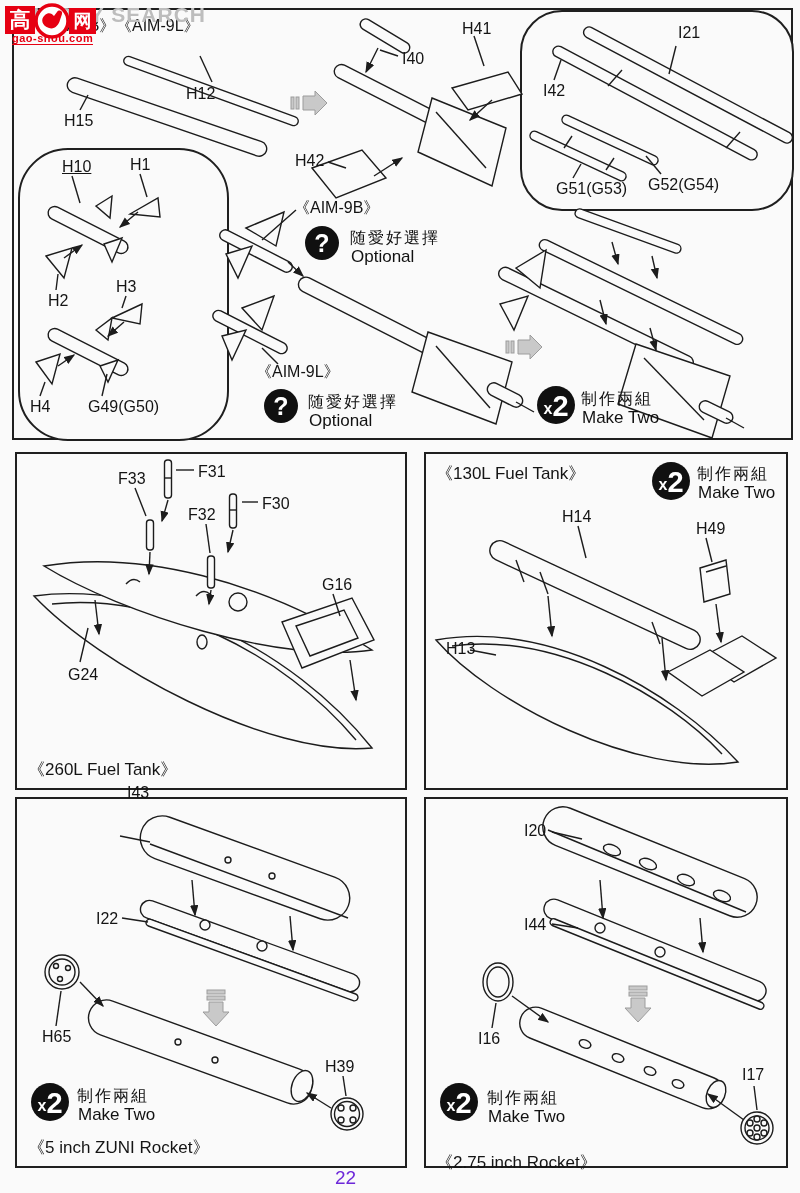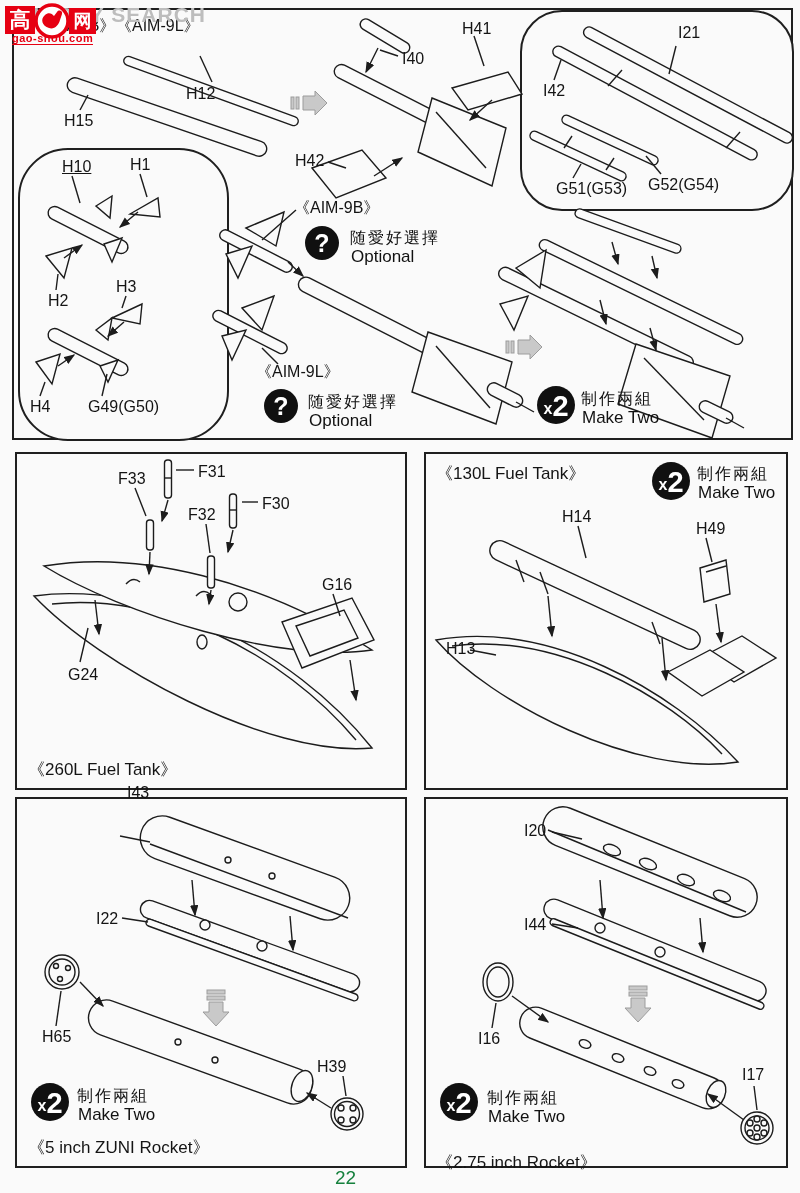--- a/index.html
+++ b/index.html
@@ -18,21 +18,21 @@
            color:#fff;display:flex;align-items:flex-end;justify-content:center;line-height:1;}
   .x2badge .xx{font-size:16px;font-weight:bold;padding-bottom:7px;}
   .x2badge .x2{font-size:29px;font-weight:bold;padding-bottom:3px;}
   .wm-brand{position:absolute;left:24px;top:3px;z-index:5;font-size:21px;font-weight:bold;
             letter-spacing:1px;color:#bdbdbd;}
   .wm-box{position:absolute;z-index:6;background:#e60012;color:#fff;display:flex;
           align-items:center;justify-content:center;font-weight:bold;}
   .wm-url{position:absolute;left:12px;top:32px;z-index:7;font-size:11px;font-weight:bold;
           color:#e60012;border-bottom:1px solid #e60012;letter-spacing:0.5px;}
   .wm-logo{position:absolute;left:32px;top:1px;z-index:6;}
-  .pageno{position:absolute;left:335px;top:1167px;z-index:4;font-size:19px;color:#15803d;}
+  .pageno{position:absolute;left:335px;top:1167px;z-index:4;font-size:19px;color:#6d28d9;}
 </style>
 </head>
 <body>
 
 <div class="page">
 
   <div class="box" style="left:12px;top:8px;width:781px;height:432px;"></div>
   <div class="box" style="left:520px;top:10px;width:274px;height:201px;border-radius:42px;"></div>
   <div class="box" style="left:18px;top:148px;width:211px;height:293px;border-radius:50px;"></div>
   <div class="box" style="left:15px;top:452px;width:392px;height:338px;"></div>
@@ -367,21 +367,21 @@
   </div>
   <div class="zh" style="left:697px;top:464px;">制作兩組</div>
   <div class="en" style="left:698px;top:483px;">Make Two</div>
   <div class="lbl" style="left:562px;top:508px;">H14</div>
   <div class="lbl" style="left:696px;top:520px;">H49</div>
   <div class="lbl" style="left:446px;top:640px;">H13</div>
 
   <div class="lbl" style="left:94px;top:784px;margin-left:33px;">I43</div>
   <div class="lbl" style="left:96px;top:910px;">I22</div>
   <div class="lbl" style="left:42px;top:1028px;">H65</div>
-  <div class="lbl" style="left:317px;top:1058px;">H39</div>
+  <div class="lbl" style="left:325px;top:1058px;">H39</div>
   <div class="x2badge" style="left:31px;top:1083px;">
     <span class="xx">x</span>
       <span class="x2">2</span>
   </div>
   <div class="zh" style="left:77px;top:1086px;">制作兩組</div>
   <div class="en" style="left:78px;top:1105px;">Make Two</div>
   <div class="ttl" style="left:28px;top:1136px;">《5 inch ZUNI Rocket》</div>
 
   <div class="lbl" style="left:524px;top:822px;">I20</div>
   <div class="lbl" style="left:524px;top:916px;">I44</div>

